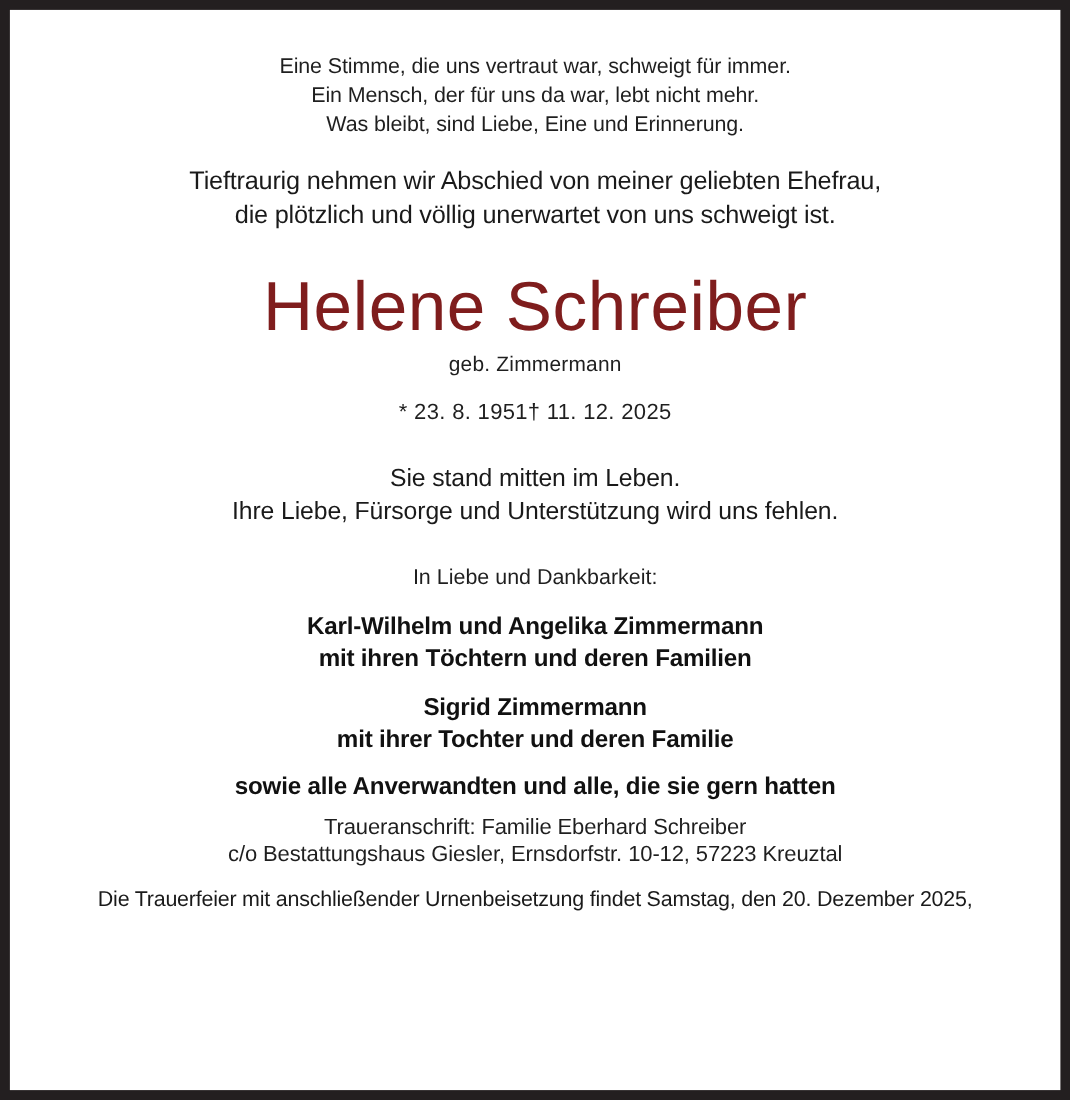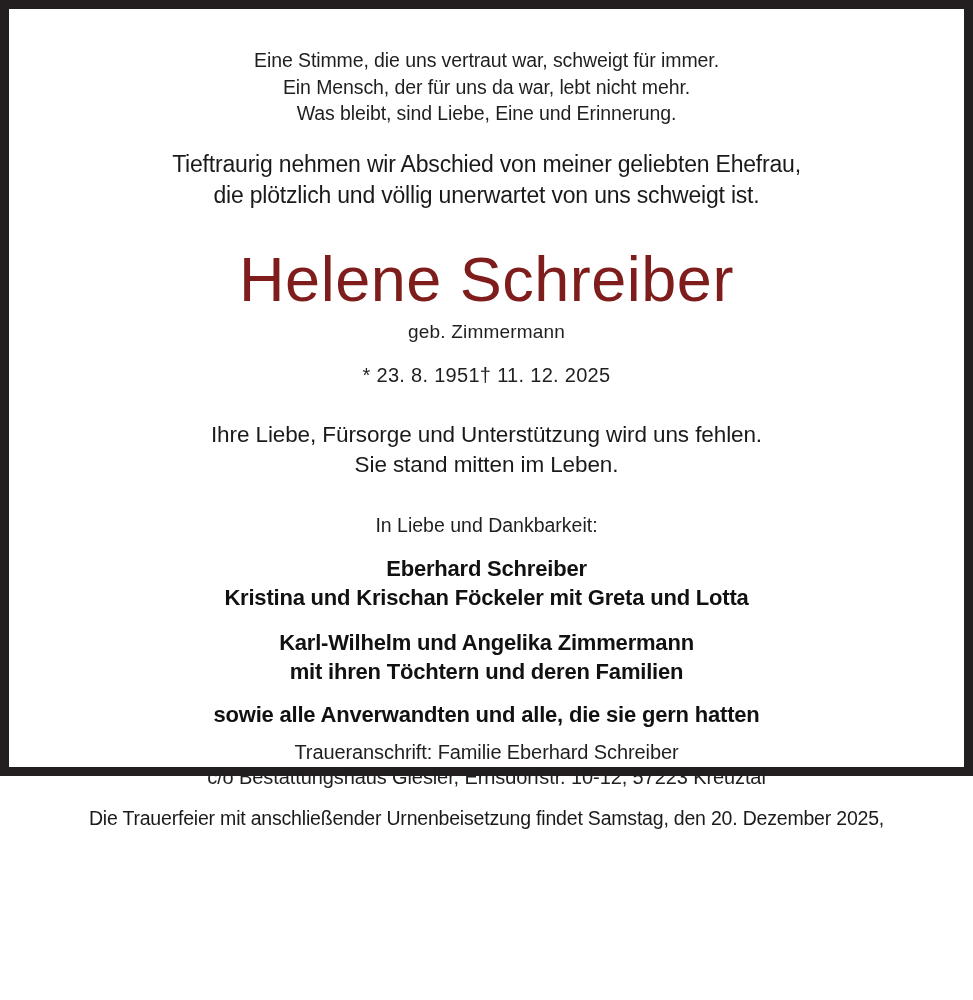--- a/index.html
+++ b/index.html
@@ -11,21 +11,21 @@
     width: 973px;
     height: 1000px;
     font-family: "Liberation Sans", sans-serif;
     color: #1a1a1a;
     overflow: hidden;
   }
 
   .notice-frame {
     box-sizing: border-box;
     width: 973px;
-    height: 776px;
+    height: 1000px;
     border: 9px solid #231f20;
     background: #ffffff;
     display: flex;
     flex-direction: column;
     align-items: center;
   }
 
   .notice-body {
     width: 100%;
     box-sizing: border-box;
@@ -153,36 +153,36 @@
     </div>
 
     <div class="deceased-name">Helene Schreiber</div>
     <div class="maiden-name">geb. Zimmermann</div>
 
     <div class="life-dates">
       <span class="date-birth">* 23. 8. 1951</span><span class="date-death">† 11. 12. 2025</span>
     </div>
 
     <div class="verse-close">
+      <span class="line">Sie stand mitten im Leben.</span>
       <span class="line">Ihre Liebe, Fürsorge und Unterstützung wird uns fehlen.</span>
-      <span class="line">Sie stand mitten im Leben.</span>
     </div>
 
     <div class="gratitude">In Liebe und Dankbarkeit:</div>
 
-    <div class="mourner-group">
-      <span class="line">Eberhard Schreiber</span>
-      <span class="line">Kristina und Krischan Föckeler mit Greta und Lotta</span>
-    </div>
 
     <div class="mourner-group">
       <span class="line">Karl-Wilhelm und Angelika Zimmermann</span>
       <span class="line">mit ihren Töchtern und deren Familien</span>
     </div>
 
+    <div class="mourner-group">
+      <span class="line">Sigrid Zimmermann</span>
+      <span class="line">mit ihrer Tochter und deren Familie</span>
+    </div>
 
     <div class="mourner-group tight">
       <span class="line">sowie alle Anverwandten und alle, die sie gern hatten</span>
     </div>
 
 
     <div class="contact-address">
       <span class="line">Traueranschrift: Familie Eberhard Schreiber</span>
       <span class="line">c/o Bestattungshaus Giesler, Ernsdorfstr. 10-12, 57223 Kreuztal</span>
     </div>

